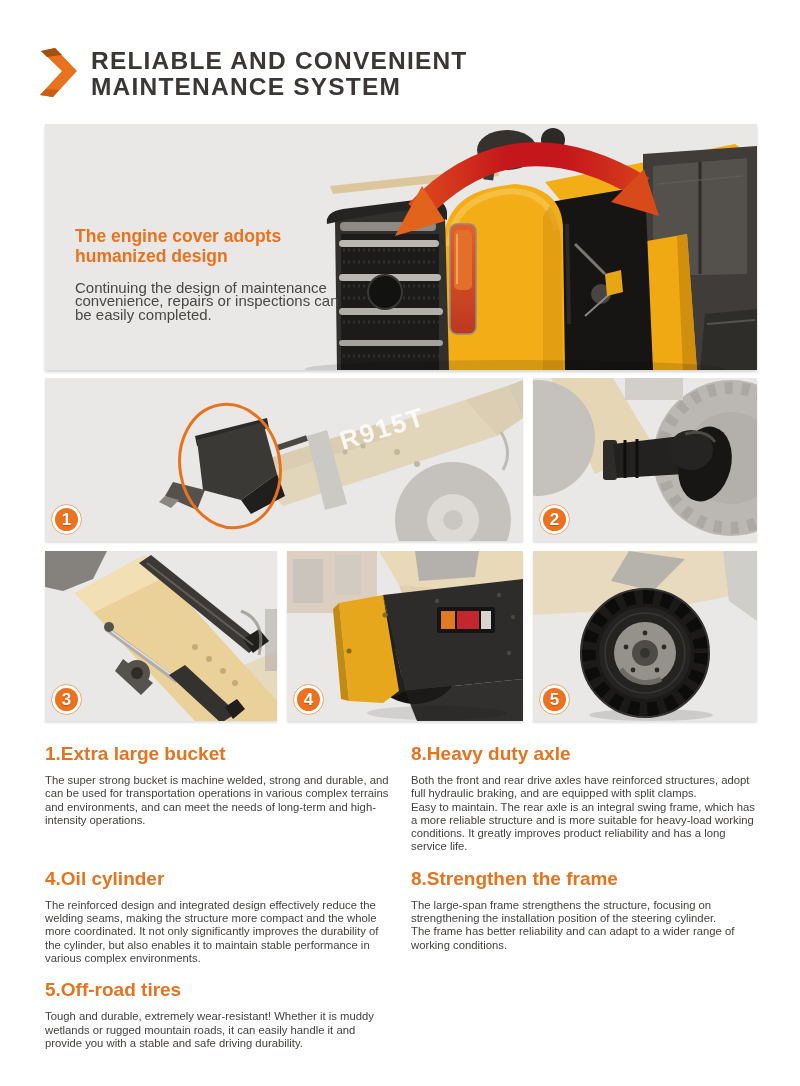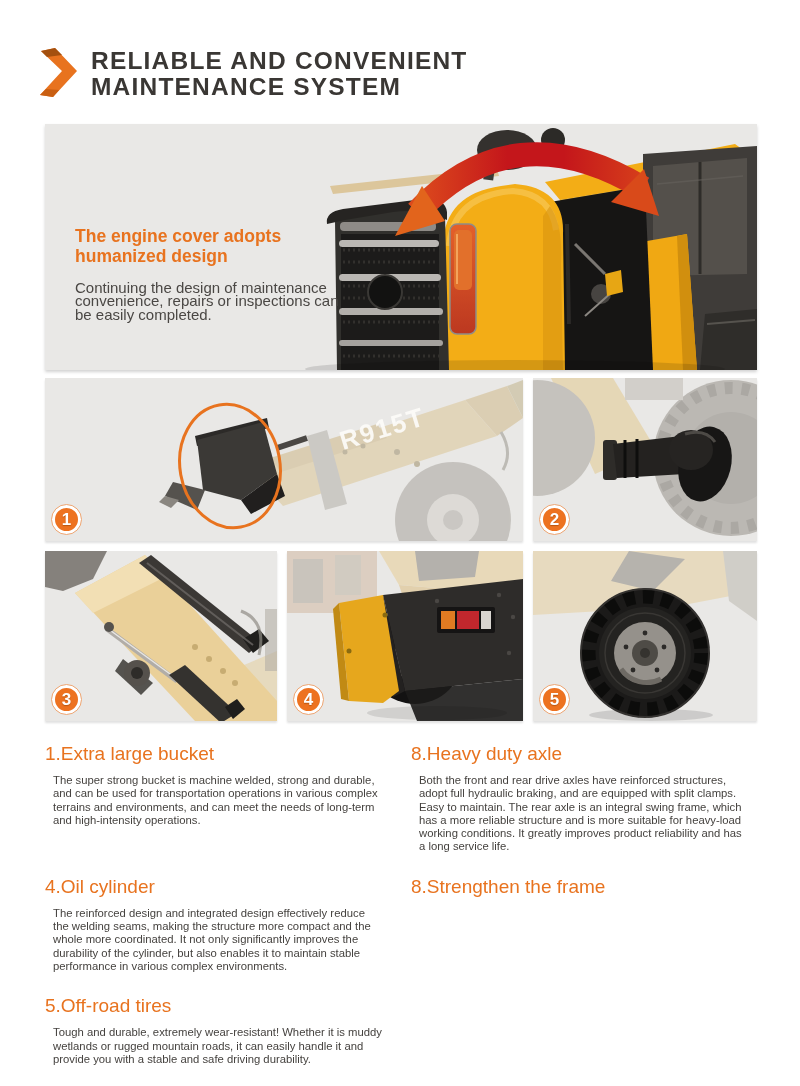--- a/index.html
+++ b/index.html
@@ -30,22 +30,22 @@
   .g1{width:478px;height:163px}.g2{width:224px;height:163px}
   .g3{width:232px;height:170px}.g4{width:236px;height:170px}.g5{width:224px;height:170px}
 
   .badge{position:absolute;left:7px;bottom:7px;width:29px;height:29px;border-radius:50%;
     background:var(--badge);border:3px solid #fff;outline:1px solid #F0A774;
     display:flex;align-items:center;justify-content:center;color:#fff;font-size:17px;font-weight:bold;
     text-shadow:0 1px 1px rgba(120,50,0,.45);z-index:3}
 
   .features{display:grid;grid-template-columns:1fr 1fr;column-gap:20px;row-gap:14px;
     padding:22px 43px 0 45px}
-  .feature h3{margin:0 0 9px;font-size:19px;font-weight:normal;color:var(--accent)}
-  .feature p{margin:8px;font-size:11.3px;line-height:13.3px;color:var(--body_text);white-space:pre-line}
+  .feature h3{margin:0 0 9px;font-size:19px;font-weight:bold;color:var(--accent)}
+  .feature p{margin:0;font-size:11.3px;line-height:13.3px;color:var(--body_text);white-space:pre-line}
 </style>
 </head>
 <body>
 
 <header class="masthead">
   <svg class="chev" viewBox="0 0 47 56" aria-hidden="true">
     <polygon points="6,8 20,5 42,28 18,54 5,52 27,28" fill="var(--accent)"></polygon>
     <polygon points="6,8 20,5 27,12 12,14" fill="#A4500F"></polygon>
     <polygon points="5,52 18,54 24,47 11,46" fill="#C95F12"></polygon>
   </svg>
@@ -337,18 +337,20 @@
     <h3>8.Heavy duty axle</h3>
     <p>Both the front and rear drive axles have reinforced structures, adopt full hydraulic braking, and are equipped with split clamps.
 Easy to maintain. The rear axle is an integral swing frame, which has a more reliable structure and is more suitable for heavy-load working conditions. It greatly improves product reliability and has a long service life.</p>
   </div>
   <div class="feature">
     <h3>4.Oil cylinder</h3>
     <p>The reinforced design and integrated design effectively reduce the welding seams, making the structure more compact and the whole more coordinated. It not only significantly improves the durability of the cylinder, but also enables it to maintain stable performance in various complex environments.</p>
   </div>
   <div class="feature">
     <h3>8.Strengthen the frame</h3>
+    <p>The large-span frame strengthens the structure, focusing on strengthening the installation position of the steering cylinder.
+The frame has better reliability and can adapt to a wider range of working conditions.</p>
   </div>
   <div class="feature">
     <h3>5.Off-road tires</h3>
     <p>Tough and durable, extremely wear-resistant! Whether it is muddy wetlands or rugged mountain roads, it can easily handle it and provide you with a stable and safe driving durability.</p>
   </div>
 </section>
 
 </body></html>

